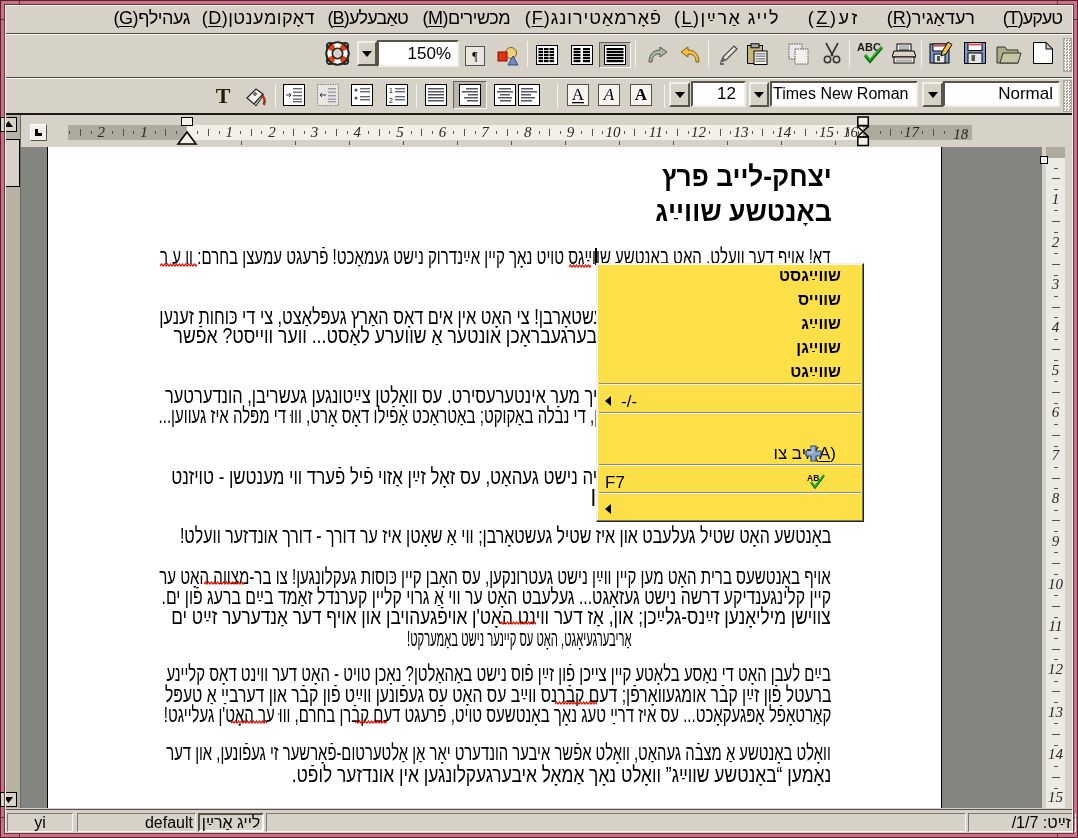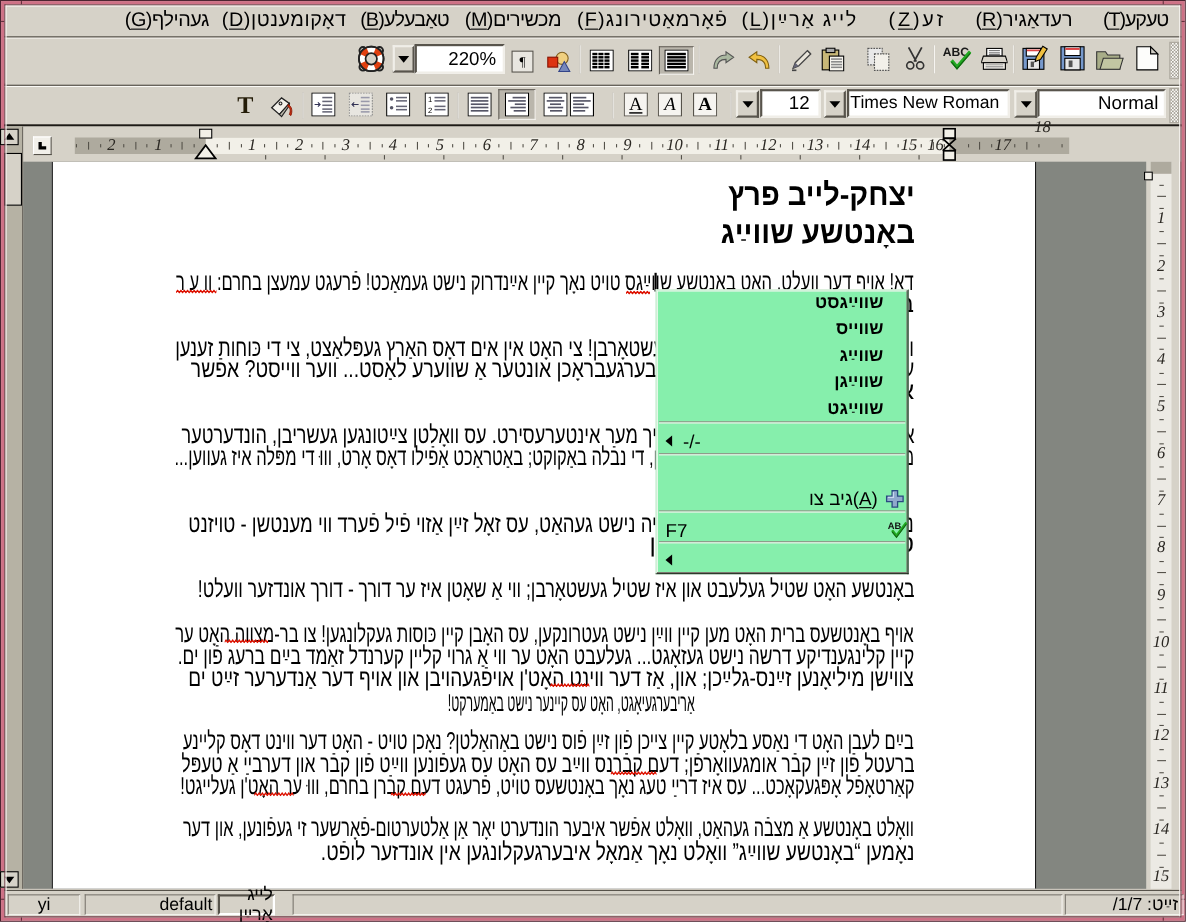--- a/index.html
+++ b/index.html
@@ -29,22 +29,22 @@
 #docarea { position:absolute; left:21px; top:147px; width:1021px; height:661px; background:#838680; overflow:hidden; }
 #page { position:absolute; left:26px; top:0; width:895px; height:661px; background:#fff; border-left:1.5px solid #000; border-right:1.5px solid #000; }
 .tl { position:absolute; direction:rtl; white-space:nowrap; color:#000; font-size:22px; transform-origin:100% 50%; }
 .ttl { position:absolute; direction:rtl; white-space:nowrap; color:#000; font-weight:bold; font-size:28px; transform-origin:100% 50%; }
 .sq { position:absolute; height:4px; overflow:hidden; }
 #vsb { position:absolute; left:4px; top:115px; width:17px; height:693px; background:#b6b2a4; border-right:1px solid #6e6a62; }
 .sbtn { position:absolute; left:0px; width:17px; height:15px; background:#d6d2c8; border:1px solid #000; display:flex;align-items:center;justify-content:center; }
 #vruler { position:absolute; left:1046px; top:147px; width:19px; height:661px; background:#eceae4; }
 #statusbar { position:absolute; left:4px; bottom:4px; width:1070px; height:25px; background:#d6d2c8; border-top:1px solid #56524a; }
 .scell { position:absolute; top:3px; height:19px; border:1px solid; border-color:#7b776f #f6f4f0 #f6f4f0 #7b776f; font-size:16px; display:flex; align-items:center; color:#000; }
-#ctx { position:absolute; left:596px; top:263px; width:230px; height:259px;
-  background:#86efac; border:1px solid; border-color:#f0eee8 #26231e #26231e #f0eee8;
+#ctx { position:absolute; left:596px; top:263px; width:268px; height:259px;
+  background:#fde047; border:1px solid; border-color:#f0eee8 #26231e #26231e #f0eee8;
   box-shadow:inset -1px -1px 0 #7b776f, inset 1px 1px 0 #fbfaf7; direction:rtl; }
 .cmi { position:absolute; right:6px; left:6px; font-size:17px; color:#000; white-space:nowrap; text-align:right; }
 .csep { position:absolute; left:2px; right:2px; height:2px; border-top:1px solid #8f8b82; border-bottom:1px solid #f6f4f0; }
 .subarr { position:absolute; left:8px; width:0; height:0; border:5px solid transparent; border-left:none; border-right:6px solid #000; }
 svg { display:block; }
 .ic { position:absolute; direction:ltr; }
 .rnum { position:absolute; font-style:italic; font-size:15px; color:#2a2722; font-family:"Liberation Serif",serif; }
 </style>
 </head>
 <body>
@@ -80,21 +80,21 @@
       <path d="M9.1 23.8 A11.2 11.2 0 0 1 3.2 17.9 L8.7 15.5 A5.2 5.2 0 0 0 11.5 18.3 Z" fill="#e04010"></path>
       <path d="M3.2 9.1 A11.2 11.2 0 0 1 9.1 3.2 L11.5 8.7 A5.2 5.2 0 0 0 8.7 11.5 Z" fill="#e04010"></path>
       <path d="M17.9 3.2 A11.2 11.2 0 0 1 23.8 9.1 L18.3 11.5 A5.2 5.2 0 0 0 15.5 8.7 Z" fill="#e04010"></path>
       <circle cx="13.5" cy="13.5" r="5.2" fill="#d6d2c8" stroke="#222" stroke-width="1.6"></circle>
       <circle cx="13.5" cy="13.5" r="11.2" fill="none" stroke="#222" stroke-width="1.6"></circle>
     </svg>
   </div>
 <div class="drop" style="left:357px;top:41px;width:20px;height:25px">
     <div class="arr"></div>
   </div>
-<div class="field" style="left:377px;top:40px;width:82px;height:27px;text-align:right;padding:2px 6px 0 0">220%</div>
+<div class="field" style="left:377px;top:40px;width:82px;height:27px;text-align:right;padding:2px 6px 0 0">150%</div>
 <div class="tbtn" style="left:465px;top:46px;width:20px;height:20px;background:#e8e6e0;border:1px solid #56524a">
     <svg width="14" height="14" viewBox="0 0 14 14">
       <text x="7" y="11" font-size="12" text-anchor="middle" font-family="Liberation Serif">¶</text>
     </svg>
   </div>
 <div class="ic" style="left:497px;top:46px">
     <svg width="22" height="20" viewBox="0 0 22 20">
       <circle cx="14" cy="7" r="5.5" fill="#f0d080" stroke="#806020"></circle>
       <rect x="1" y="6" width="9" height="9" fill="#dd3311" stroke="#881100"></rect>
       <path d="M11 19 L16 10 L21 19 Z" fill="#7788bb" stroke="#334488"></path>
@@ -399,21 +399,21 @@
 <div class="rnum" style="left:513.8px;top:124px;width:28px;text-align:center">8</div>
 <div class="rnum" style="left:556.4px;top:124px;width:28px;text-align:center">9</div>
 <div class="rnum" style="left:599.1px;top:124px;width:28px;text-align:center">10</div>
 <div class="rnum" style="left:641.8px;top:124px;width:28px;text-align:center">11</div>
 <div class="rnum" style="left:684.4px;top:124px;width:28px;text-align:center">12</div>
 <div class="rnum" style="left:727.0px;top:124px;width:28px;text-align:center">13</div>
 <div class="rnum" style="left:769.7px;top:124px;width:28px;text-align:center">14</div>
 <div class="rnum" style="left:812.4px;top:124px;width:28px;text-align:center">15</div>
 <div class="rnum" style="left:843px;top:124px;width:28px;text-align:left">16</div>
 <div class="rnum" style="left:897.6px;top:124px;width:28px;text-align:center">17</div>
-<div class="rnum" style="left:940.3px;top:108px;width:28px;text-align:left">18</div>
+<div class="rnum" style="left:940.3px;top:126px;width:28px;text-align:right">18</div>
 <div style="position:absolute;left:80.0px;top:129px;width:1px;height:7px;background:#55524a"></div>
 <div style="position:absolute;left:69.3px;top:131px;width:1px;height:3px;background:#55524a"></div>
 <div style="position:absolute;left:90.6px;top:131px;width:1px;height:3px;background:#55524a"></div>
 <div style="position:absolute;left:122.6px;top:129px;width:1px;height:7px;background:#55524a"></div>
 <div style="position:absolute;left:112.0px;top:131px;width:1px;height:3px;background:#55524a"></div>
 <div style="position:absolute;left:133.3px;top:131px;width:1px;height:3px;background:#55524a"></div>
 <div style="position:absolute;left:165.3px;top:129px;width:1px;height:7px;background:#55524a"></div>
 <div style="position:absolute;left:154.6px;top:131px;width:1px;height:3px;background:#55524a"></div>
 <div style="position:absolute;left:175.9px;top:131px;width:1px;height:3px;background:#55524a"></div>
 <div style="position:absolute;left:207.9px;top:129px;width:1px;height:7px;background:#55524a"></div>
@@ -657,21 +657,21 @@
         <path d="M5 10.5 L9 15.5 L18 3.5" stroke="#116611" stroke-width="1" fill="none"></path>
       </svg>
     </div>
 <div class="cmi" style="top:209px;left:8px;right:auto;direction:ltr">F7</div>
 <div class="csep" style="top:228px"></div>
 <div class="subarr" style="top:240px"></div>
 </div>
 <div id="statusbar">
 <div class="scell" style="left:3px;width:66px;justify-content:center">yi</div>
 <div class="scell" style="left:73px;width:119px;justify-content:flex-end;padding-right:2px">default</div>
-<div class="scell" style="left:194px;width:52px;justify-content:center;direction:rtl;border-width:2px;border-color:#56524a #fff #fff #56524a">לייג אַרײַן</div>
+<div class="scell" style="left:194px;width:66px;justify-content:center;direction:rtl;border-width:2px;border-color:#56524a #fff #fff #56524a">לייג אַרײַן</div>
 <div class="scell" style="left:262px;width:700px"></div>
 <div class="scell" style="left:964px;width:108px;direction:rtl;padding-right:4px">זײַט:&nbsp;<span dir="ltr">/1/7</span></div>
 </div>
 <div style="position:absolute;left:4px;top:4px;width:1070px;height:1px;background:#6b3340;z-index:50"></div>
 <div style="position:absolute;left:4px;top:5px;width:1070px;height:1px;background:#f8f6f2;z-index:50"></div>
 <div style="position:absolute;left:4px;top:4px;width:1px;height:830px;background:#6b3340;z-index:50"></div>
 <div style="position:absolute;left:5px;top:5px;width:1px;height:828px;background:#f8f6f2;z-index:50"></div>
 <div style="position:absolute;left:4px;top:833px;width:1070px;height:1px;background:#6b3340;z-index:50"></div>
 <div style="position:absolute;left:1073px;top:4px;width:1px;height:830px;background:#6b3340;z-index:50"></div>
 <div style="position:absolute;left:1072px;top:5px;width:1px;height:828px;background:#f8f6f2;z-index:50"></div>

